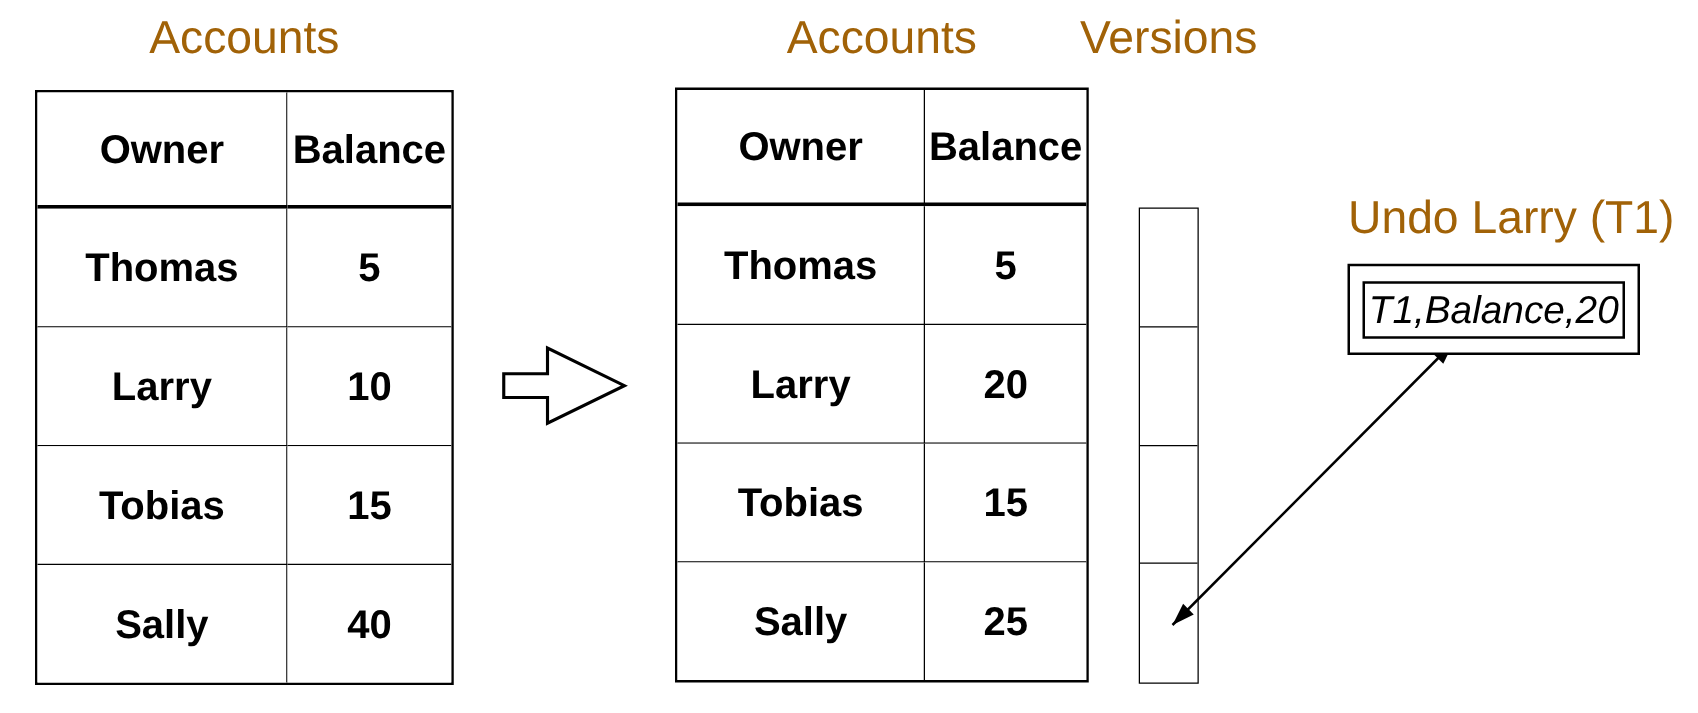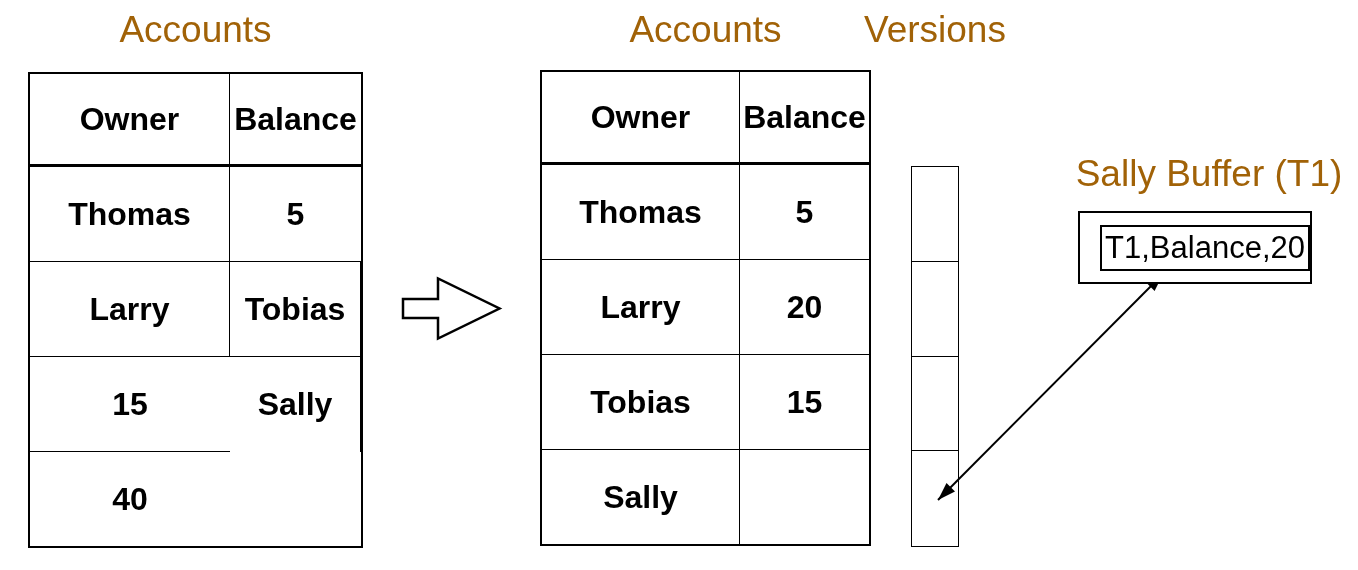--- a/index.html
+++ b/index.html
@@ -85,23 +85,24 @@
   #undo-outer {
     position: absolute;
     left: 1078px;
     top: 211px;
     width: 234px;
     height: 73px;
     box-sizing: border-box;
     border: 2.5px solid #000000;
     display: flex;
     align-items: center;
-    justify-content: flex-end;
+    justify-content: center;
     background: #ffffff;
     z-index: 2;
+    font-style: italic;
   }
   #undo-inner {
     border: 2px solid #000000;
     font-size: 31px;
     line-height: 40px;
     padding: 1px 3px;
     white-space: nowrap;
   }
 
   
@@ -116,30 +117,31 @@
   }
 </style>
 </head>
 <body>
 
 <div class="stage">
 
   <div class="title" id="title-left">Accounts</div>
   <div class="title" id="title-right">Accounts</div>
   <div class="title" id="title-versions">Versions</div>
-  <div class="title" id="title-undo">Sally Buffer (T1)</div>
+  <div class="title" id="title-undo">Undo Larry (T1)</div>
 
   <div class="tbl" id="left-table">
     <div class="cell hdr">Owner</div>
     <div class="cell hdr last-col">Balance</div>
 
     <div class="cell">Thomas</div>
     <div class="cell last-col">5</div>
 
     <div class="cell">Larry</div>
+    <div class="cell last-col">10</div>
 
     <div class="cell">Tobias</div>
     <div class="cell last-col">15</div>
 
     <div class="cell last-row">Sally</div>
     <div class="cell last-col last-row">40</div>
   </div>
 
   <div class="tbl" id="right-table">
     <div class="cell hdr">Owner</div>
@@ -148,20 +150,21 @@
     <div class="cell">Thomas</div>
     <div class="cell last-col">5</div>
 
     <div class="cell">Larry</div>
     <div class="cell last-col">20</div>
 
     <div class="cell">Tobias</div>
     <div class="cell last-col">15</div>
 
     <div class="cell last-row">Sally</div>
+    <div class="cell last-col last-row bold">25</div>
   </div>
 
   <div id="versions-col">
     <div class="vcell"></div>
     <div class="vcell"></div>
     <div class="vcell"></div>
     <div class="vcell"></div>
   </div>
 
   <div id="undo-outer">

